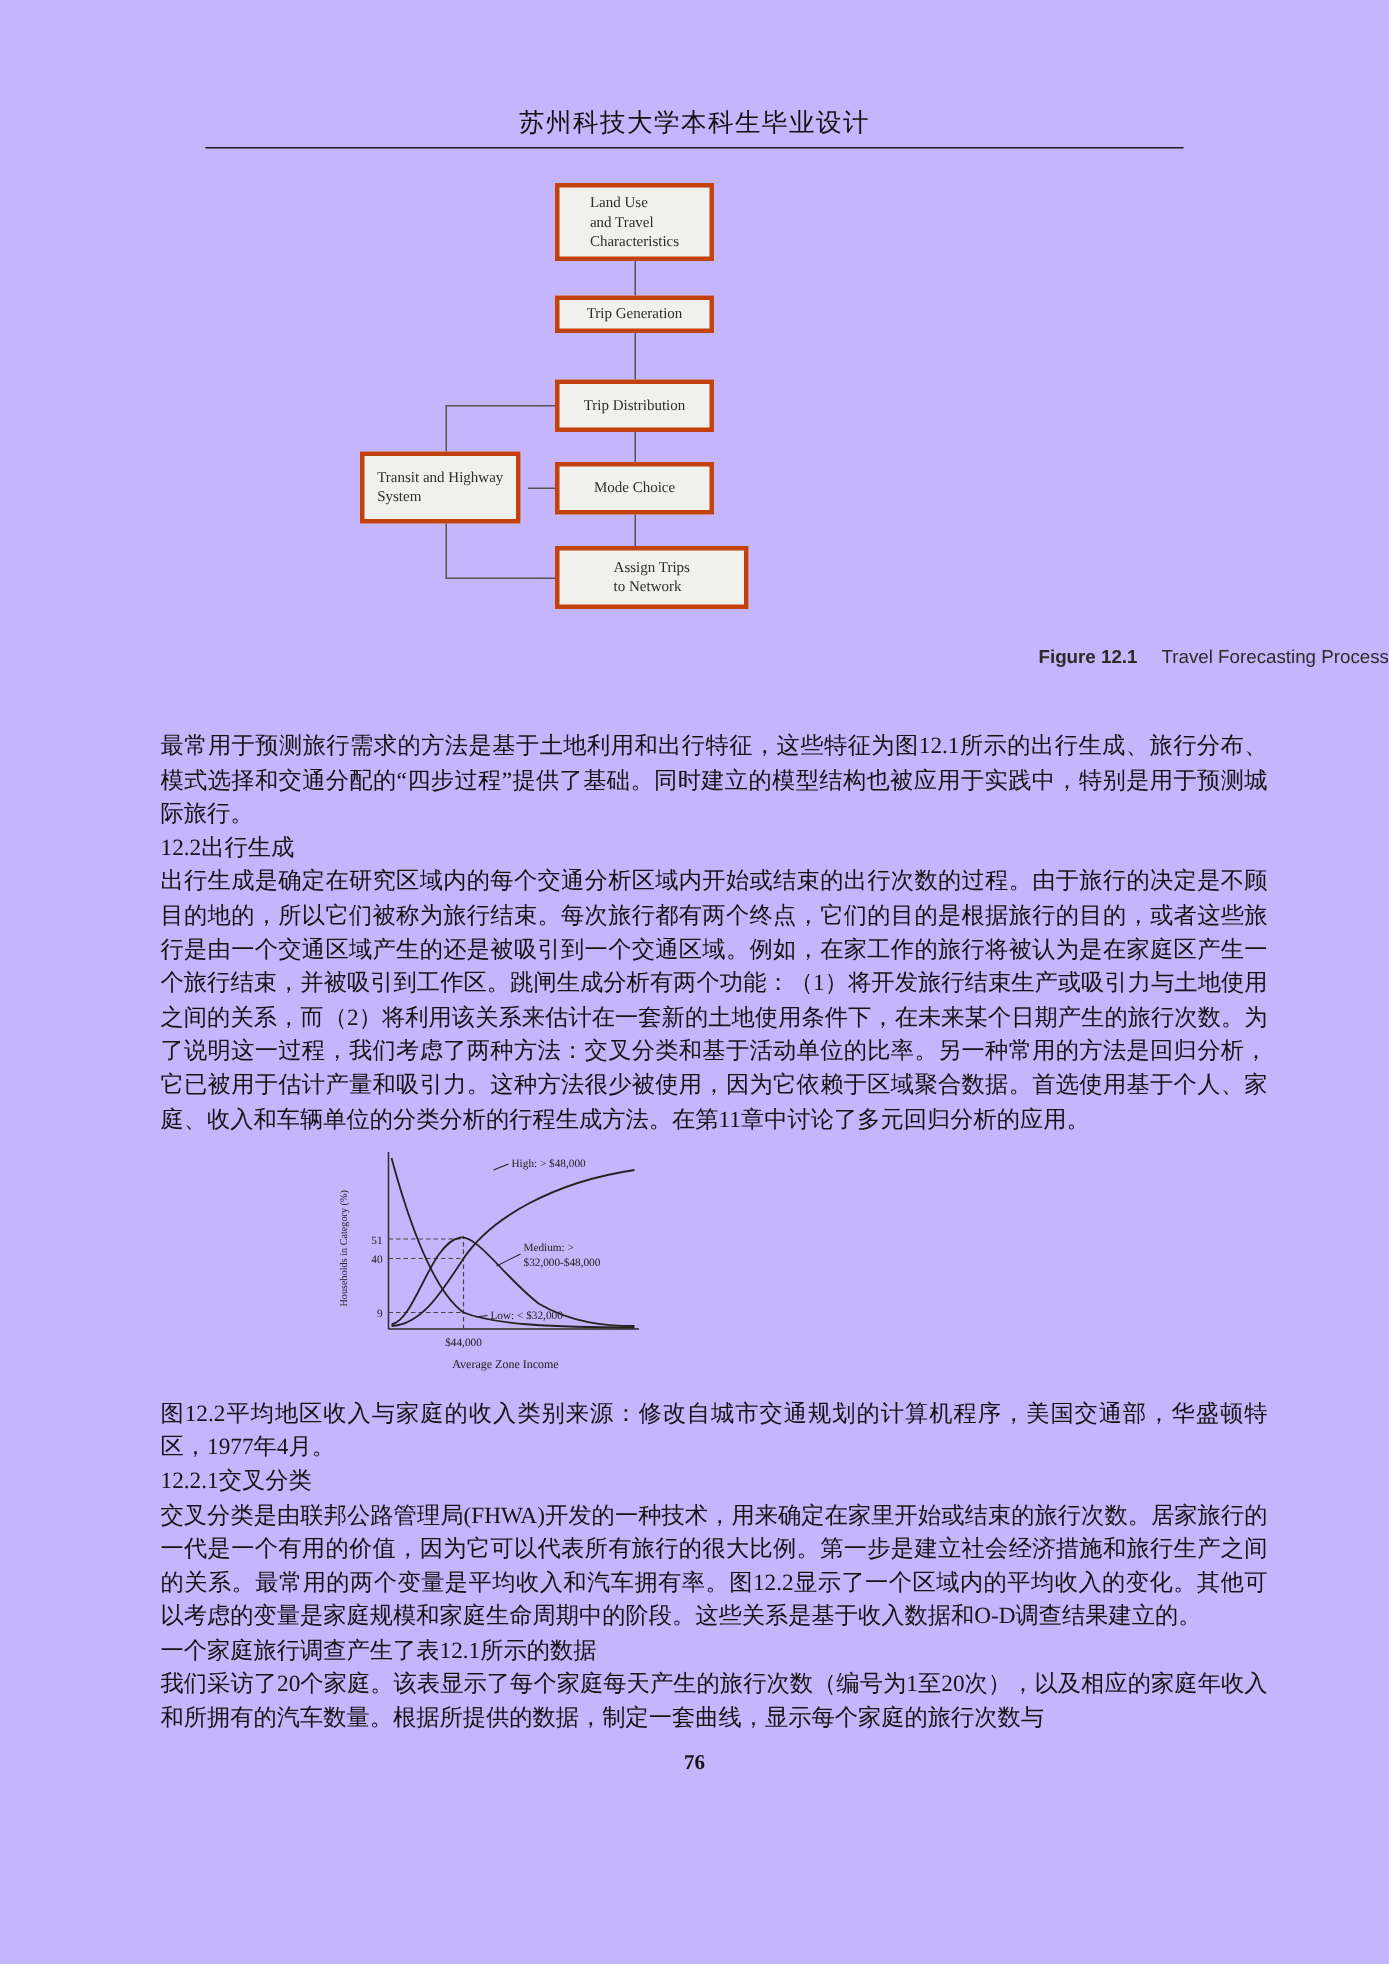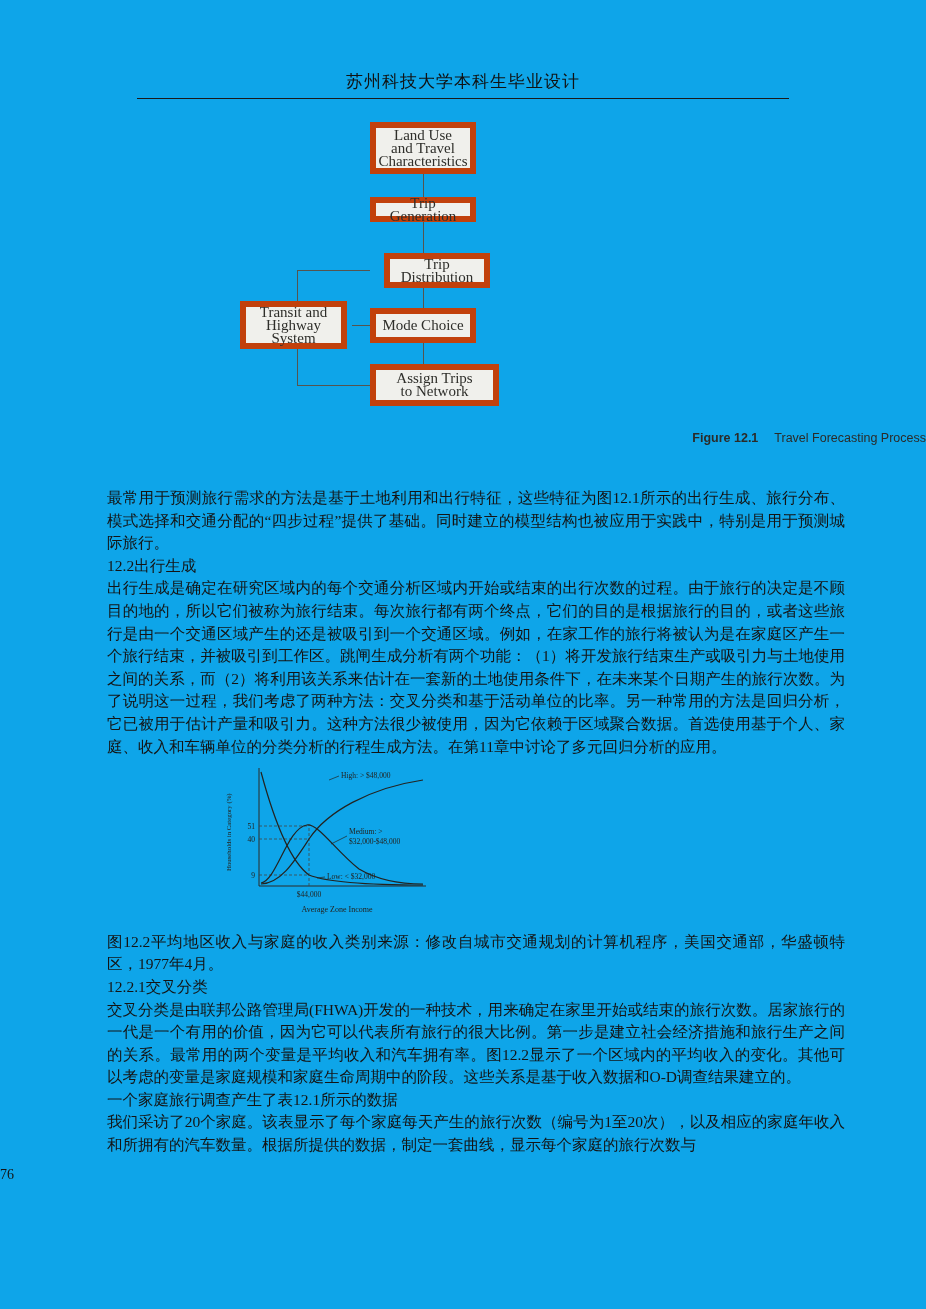--- a/index.html
+++ b/index.html
@@ -2,55 +2,54 @@
 <html><head>
 <meta charset="utf-8">
 <style>
   * { margin: 0; padding: 0; box-sizing: border-box; }
   html, body { background: #888; }
   .page {
     position: relative;
     width: 926px;
     height: 1309px;
     margin: 0 auto;
-    background: #0ea5e9;
+    background: #c4b5fd;
     font-family: "Liberation Serif", "DejaVu Serif", serif;
     color: #141414;
     overflow: hidden;
   }
   
   .header { padding-top: 70px; text-align: center; }
   .header-title { font-size: 17px; letter-spacing: 1px; color: #111; }
   .header-rule { width: 652px; margin: 5px auto 0; border-top: 1.2px solid #1a1a1a; }
 
   
   .flowchart {
     position: relative;
     width: 420px;
     height: 300px;
     margin: 18px 0 0 240px;
   }
   .fc-box {
     position: absolute;
-    border: 6px solid #c2410c;
+    border: 3px solid #c2410c;
     background: #f0f0ec;
     display: flex;
     align-items: center;
     justify-content: center;
-    text-align: center;
     white-space: pre-line;
-    font-size: 15px;
+    font-size: 10px;
     line-height: 13px;
     color: #2e2e2a;
     z-index: 2;
   }
   .fc-line { position: absolute; background: #55544f; z-index: 1; }
   .fc-b1 { left: 130px; top: 5px;   width: 106px; height: 52px; }
   .fc-b2 { left: 130px; top: 80px;  width: 106px; height: 25px; }
-  .fc-b3 { left: 144px; top: 136px; width: 106px; height: 35px; }
+  .fc-b3 { left: 130px; top: 136px; width: 106px; height: 35px; }
   .fc-b4 { left: 130px; top: 191px; width: 106px; height: 35px; }
   .fc-b5 { left: 130px; top: 247px; width: 129px; height: 42px; }
   .fc-b6 { left: 0;   top: 184px; width: 107px; height: 48px; }
   .fc-vmain  { left: 183px; top: 57px;  width: 1px;  height: 190px; }
   .fc-vleft  { left: 57px;  top: 153px; width: 1px;  height: 116px; }
   .fc-h-top  { left: 57px;  top: 153px; width: 73px; height: 1px; }
   .fc-h-mid  { left: 112px; top: 208px; width: 18px; height: 1px; }
   .fc-h-bot  { left: 57px;  top: 268px; width: 73px; height: 1px; }
 
   .fig1-caption {
@@ -76,22 +75,24 @@
   }
 
   
   .chart-wrap { margin: 6px 0 2px 112px; }
   .chart-svg text {
     font-family: "Liberation Serif", "DejaVu Serif", serif;
     fill: #232320;
   }
 
   .page-number {
+    text-align: center;
     margin-top: 10px;
     font-size: 14px;
+    font-weight: bold;
   }
 </style>
 </head>
 <body>
 
 <div class="page">
 
   <div class="header">
     <div class="header-title">苏州科技大学本科生毕业设计</div>
     <div class="header-rule"></div>

